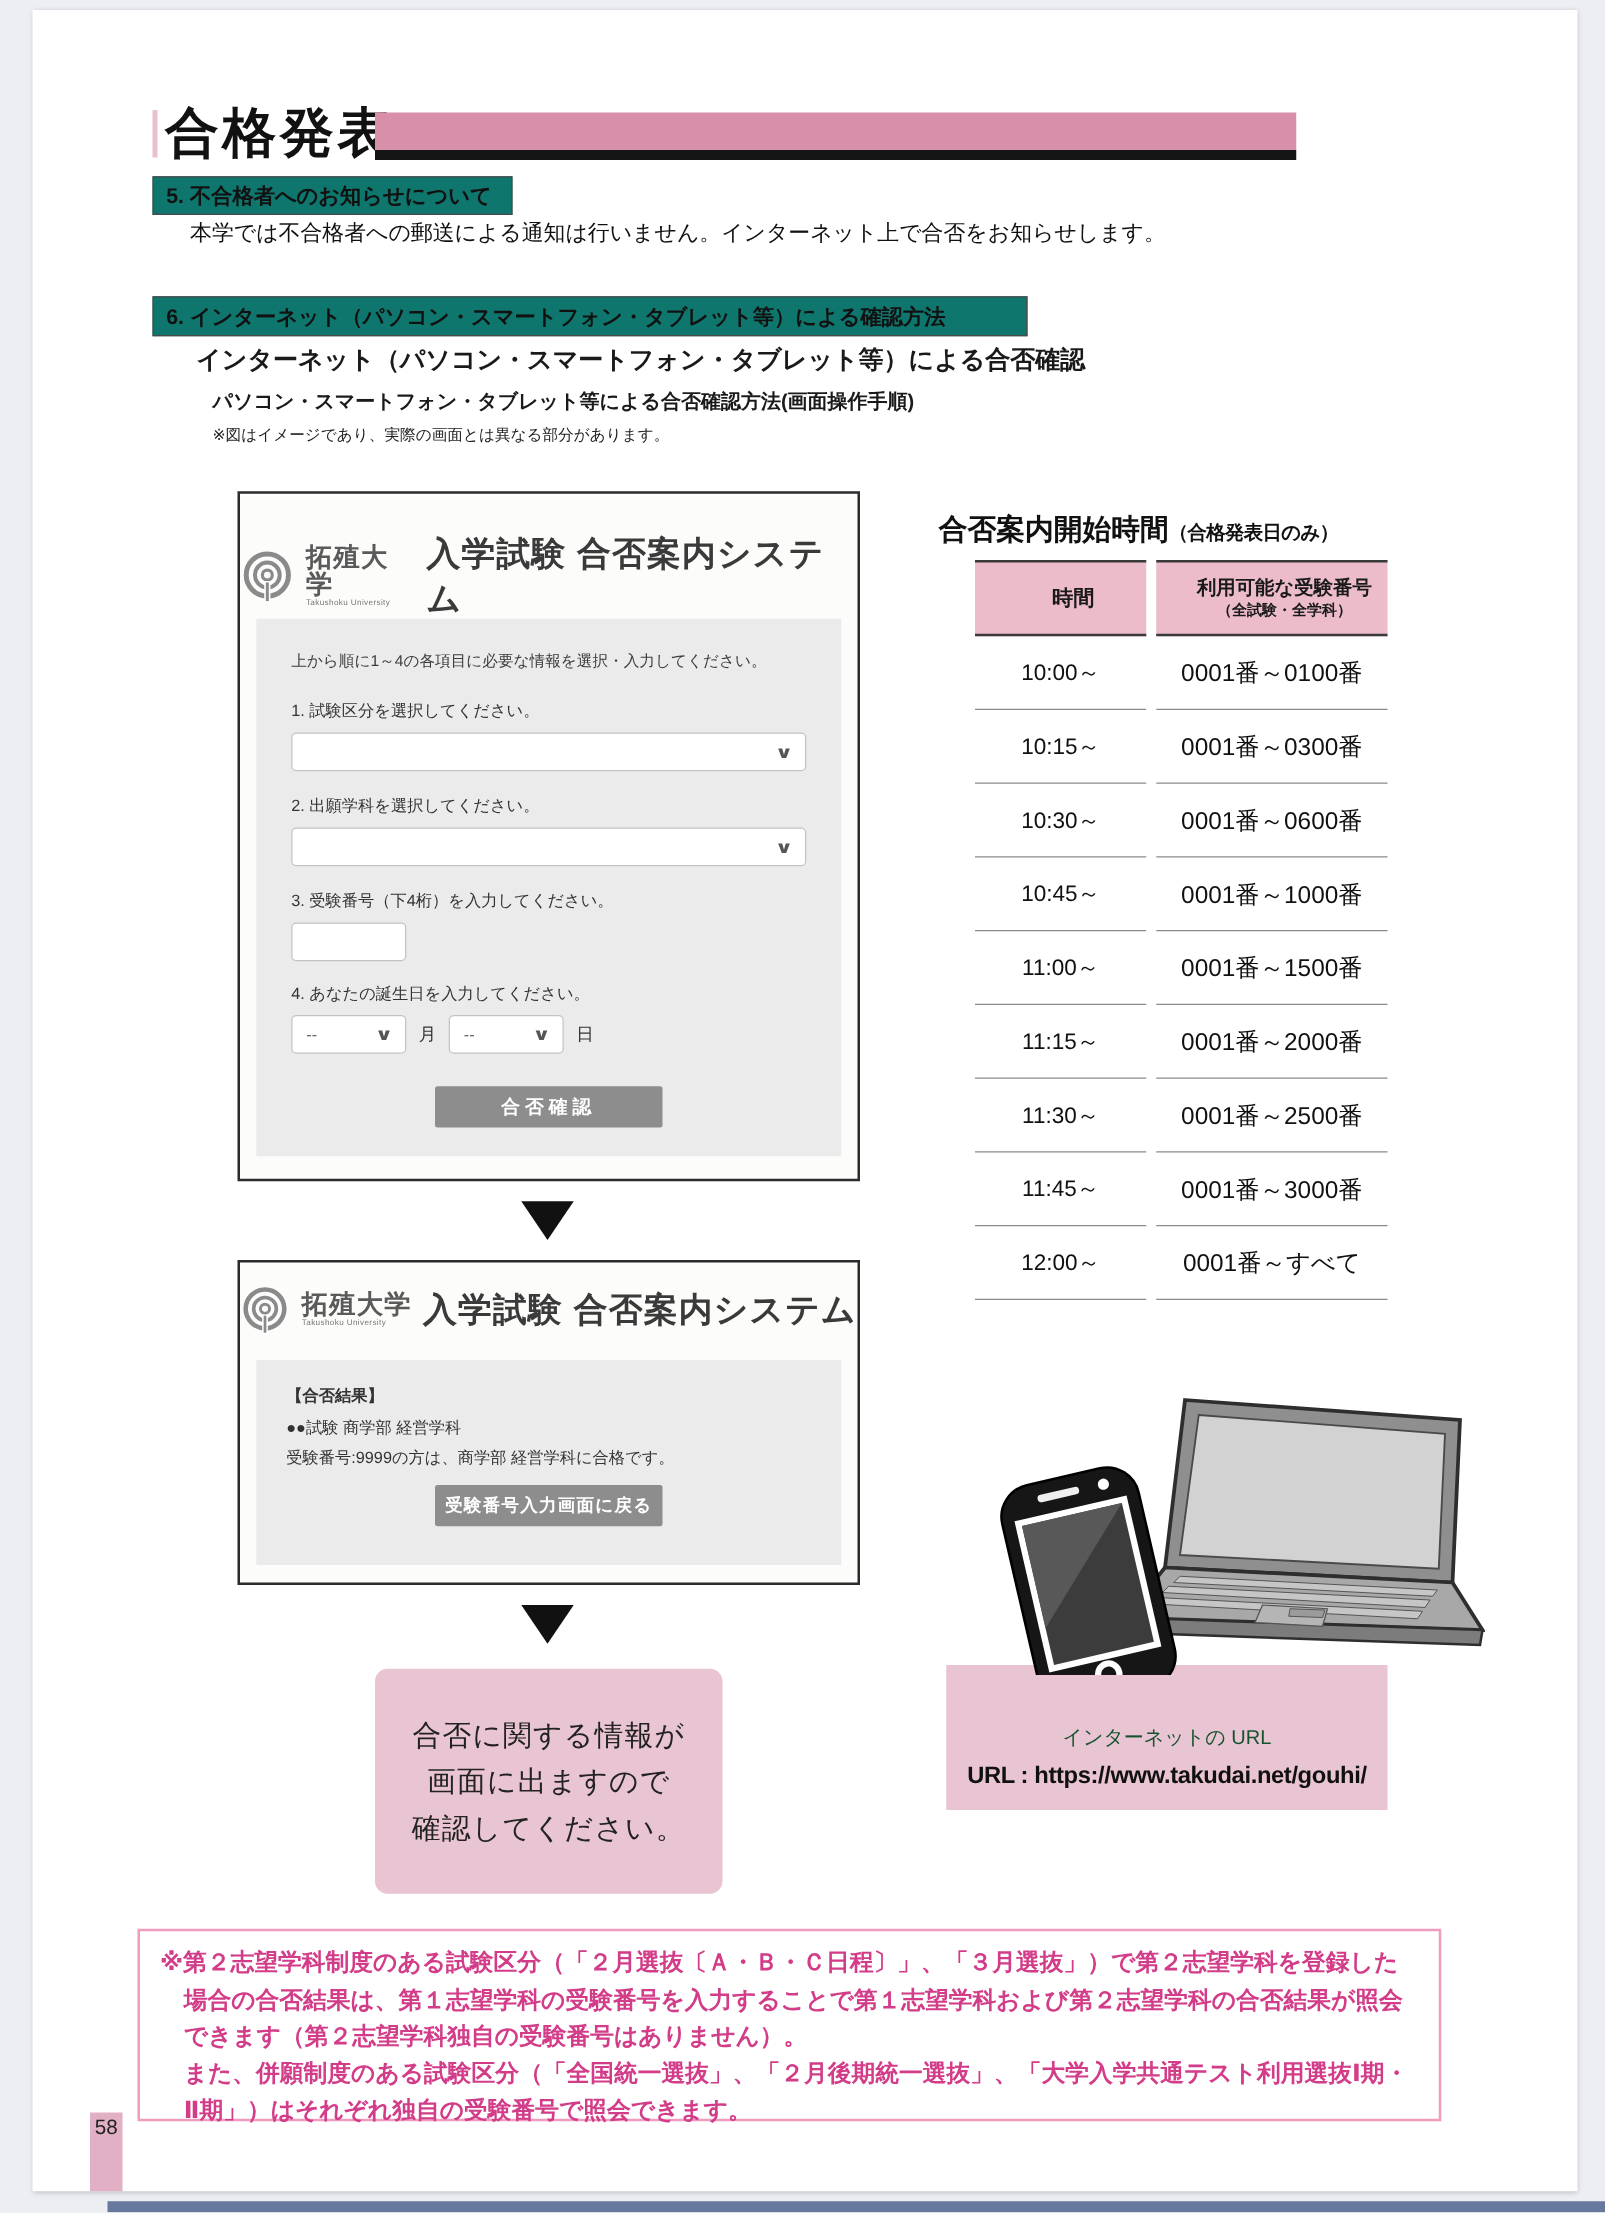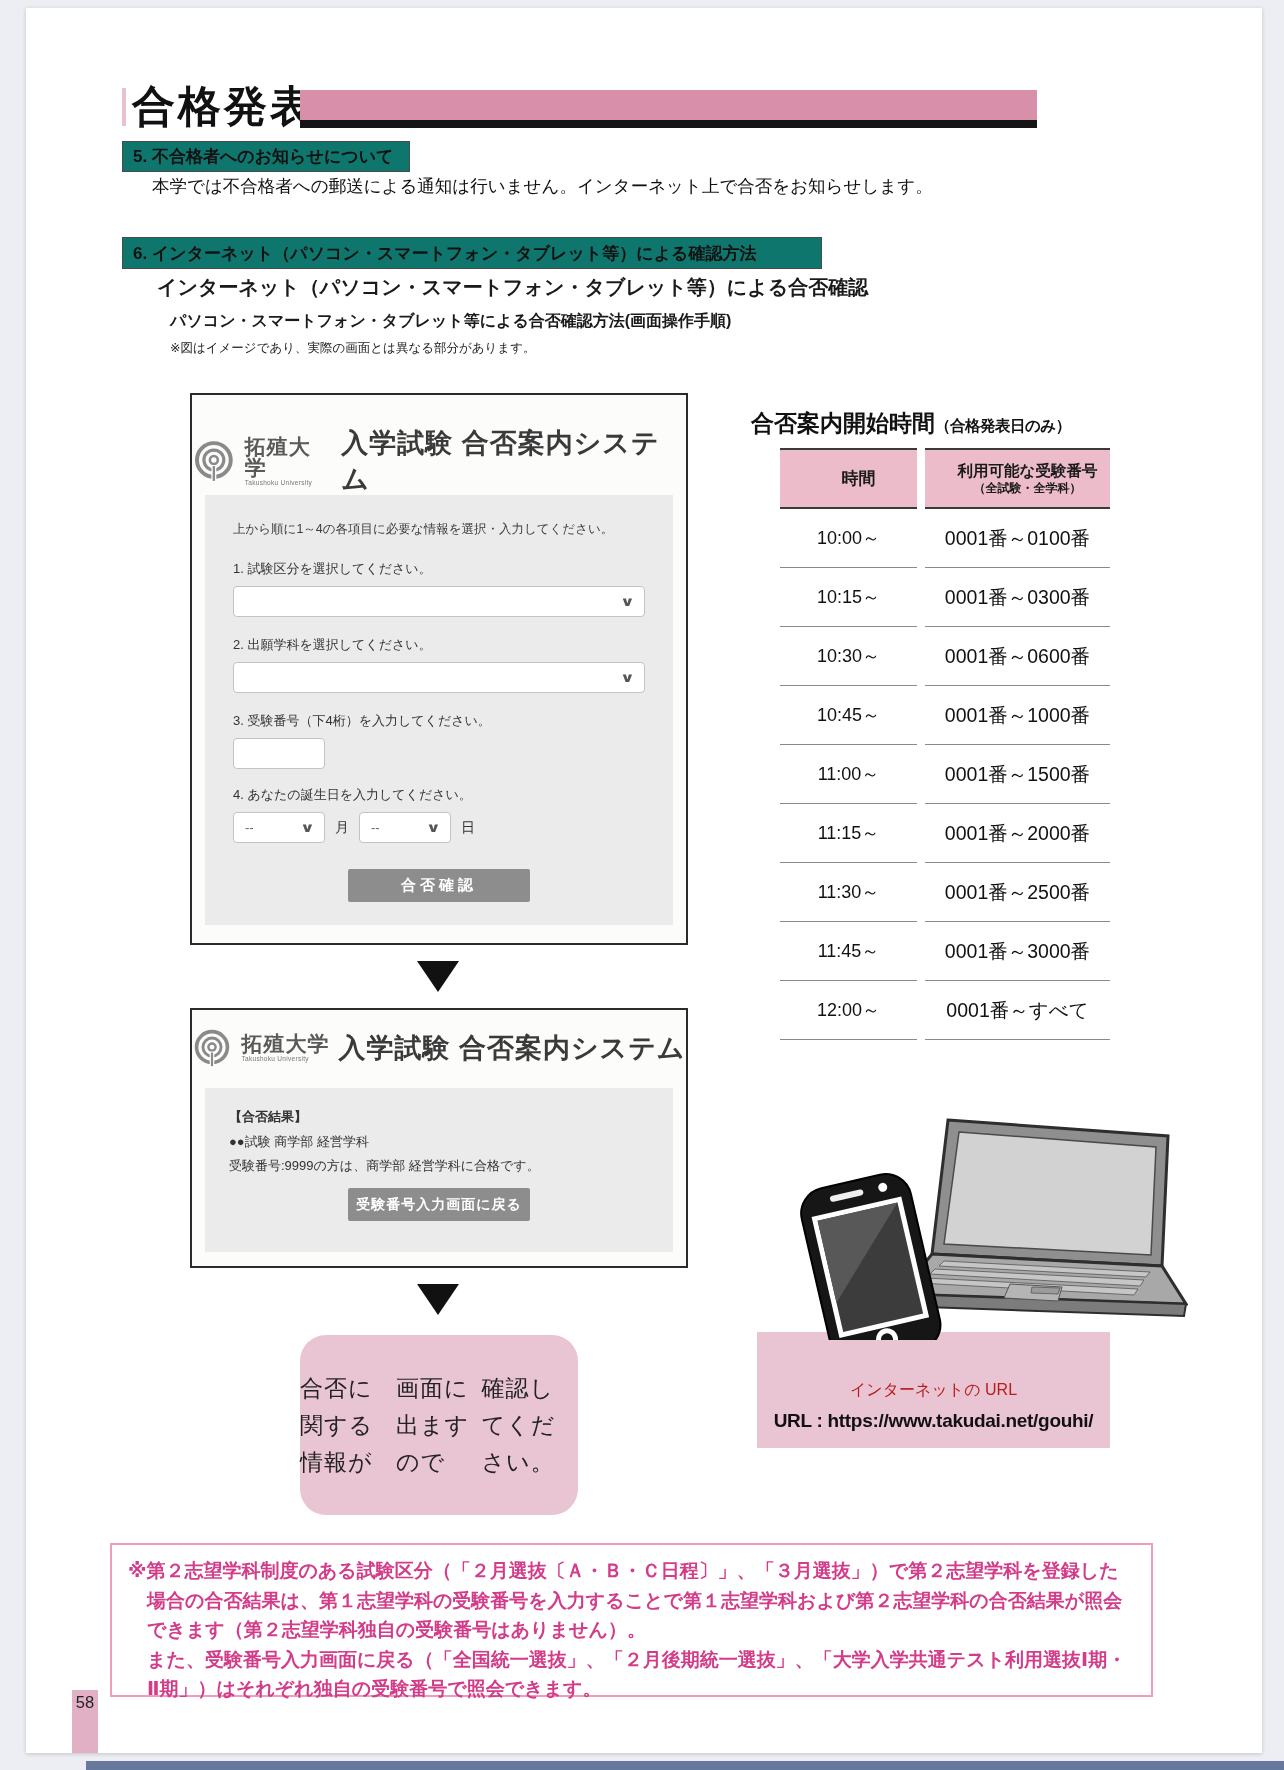--- a/index.html
+++ b/index.html
@@ -53,42 +53,42 @@
             font-family:inherit;border-radius:2px;cursor:pointer;}
   .back-btn{margin-top:13px;letter-spacing:1px;font-size:14px;}
   .res-head{font-size:13px;color:#333;font-weight:bold;margin-bottom:7px;}
   .res-line{font-size:13px;color:#333;margin-bottom:6px;}
   
   .dn-arrow{width:0;height:0;border-left:21px solid transparent;border-right:21px solid transparent;
             border-top:31px solid #111;}
   .arrow1{left:417px;top:961px;}
   .arrow2{left:417px;top:1284px;}
   
-  .callout{left:300px;top:1335px;width:278px;height:180px;background:#e9c4d2;border-radius:26px;
-           display:flex;flex-direction:row;justify-content:center;align-items:center;}
+  .callout{left:300px;top:1335px;width:278px;height:180px;background:#e9c4d2;border-radius:10px;
+           display:flex;flex-direction:column;justify-content:center;align-items:center;}
   .callout div{font-size:23px;color:#222;line-height:37px;letter-spacing:1px;}
   
   .sched-title{left:751px;top:408px;font-size:23px;font-weight:800;color:#111;}
   .sched-title .suffix{font-size:15.5px;font-weight:600;letter-spacing:-.5px;}
   .sched{left:780px;top:448px;width:330px;}
   .sched-row{display:grid;grid-template-columns:137px 8px 185px;}
   .sched-hrow .sc-h{background:#edbccb;border-top:2px solid #3a3a3a;border-bottom:2px solid #3a3a3a;
             height:57px;display:flex;flex-direction:column;justify-content:center;align-items:center;padding-left:20px;}
   .sc-h1{font-size:17px;font-weight:bold;}
   .sc-h2{font-size:15.5px;font-weight:bold;line-height:1.2;}
   .sc-h3{font-size:12px;font-weight:bold;line-height:1.2;}
   .sc-time,.sc-range{height:58px;display:flex;align-items:center;justify-content:center;
             border-bottom:1px solid #8a8a8a;}
   .sc-time{font-size:18px;color:#111;}
   .sc-range{font-size:19.5px;color:#111;}
   
   .url-box{left:757px;top:1332px;width:353px;height:116px;background:#e9c4d2;z-index:1;
            display:flex;flex-direction:column;align-items:center;justify-content:flex-end;
            padding-bottom:16px;box-sizing:border-box;}
-  .url-label{font-size:16px;color:#b91c1c;margin-bottom:9px;}
+  .url-label{font-size:16px;color:#14532d;margin-bottom:9px;}
   .url-text{font-size:19px;font-weight:800;color:#111;letter-spacing:-.3px;}
   .devices{left:752px;top:1098px;width:436px;height:242px;z-index:2;}
   
   .footnote{left:110px;top:1543px;width:1043px;height:154px;border:2px solid #ef9cbe;
             box-sizing:border-box;padding:11px 16px;color:#d23c88;font-weight:bold;
             font-size:19px;line-height:29.5px;}
   .footnote p{margin:0;}
   .fn-p1{padding-left:19px;text-indent:-19px;}
   .fn-p2{padding-left:19px;}
   
@@ -286,18 +286,18 @@
     </g>
   </svg>
 
   <div class="abs url-box">
     <div class="url-label">インターネットの URL</div>
     <div class="url-text">URL : https://www.takudai.net/gouhi/</div>
   </div>
 
   <div class="abs footnote">
     <p class="fn-p1">※第２志望学科制度のある試験区分（「２月選抜〔Ａ・Ｂ・Ｃ日程〕」、「３月選抜」）で第２志望学科を登録した場合の合否結果は、第１志望学科の受験番号を入力することで第１志望学科および第２志望学科の合否結果が照会できます（第２志望学科独自の受験番号はありません）。</p>
-    <p class="fn-p2">また、受験番号入力画面に戻る（「全国統一選抜」、「２月後期統一選抜」、「大学入学共通テスト利用選抜Ⅰ期・Ⅱ期」）はそれぞれ独自の受験番号で照会できます。</p>
+    <p class="fn-p2">また、併願制度のある試験区分（「全国統一選抜」、「２月後期統一選抜」、「大学入学共通テスト利用選抜Ⅰ期・Ⅱ期」）はそれぞれ独自の受験番号で照会できます。</p>
   </div>
 
   <div class="abs pagenum-strip">58</div>
   <div class="abs bottom-band"></div>
 </div>
 
 </body></html>

